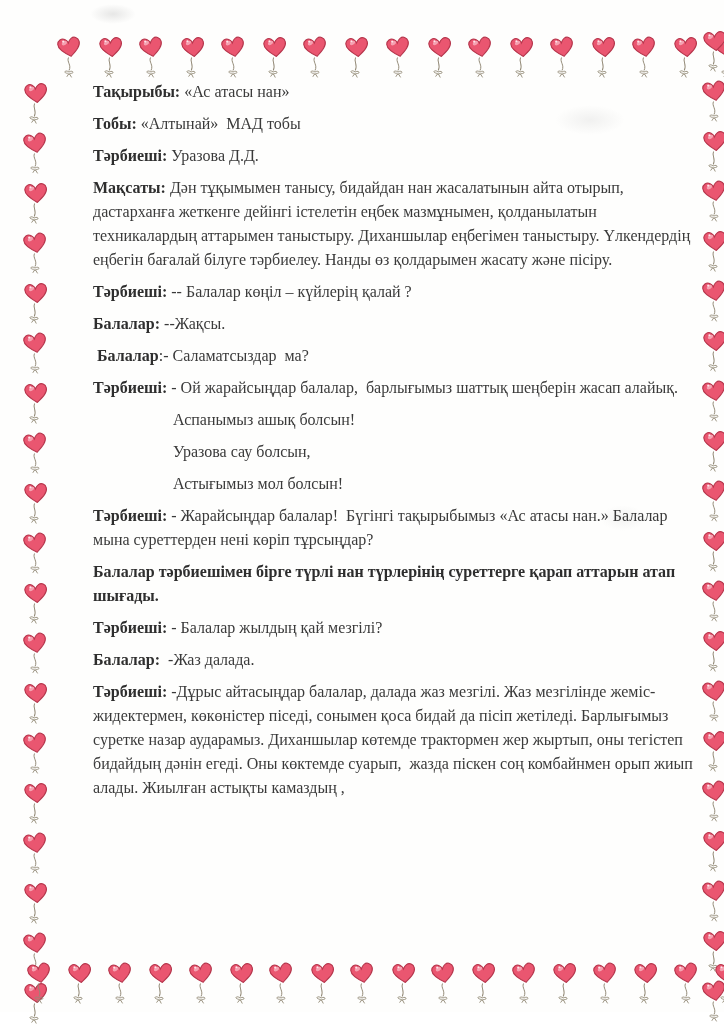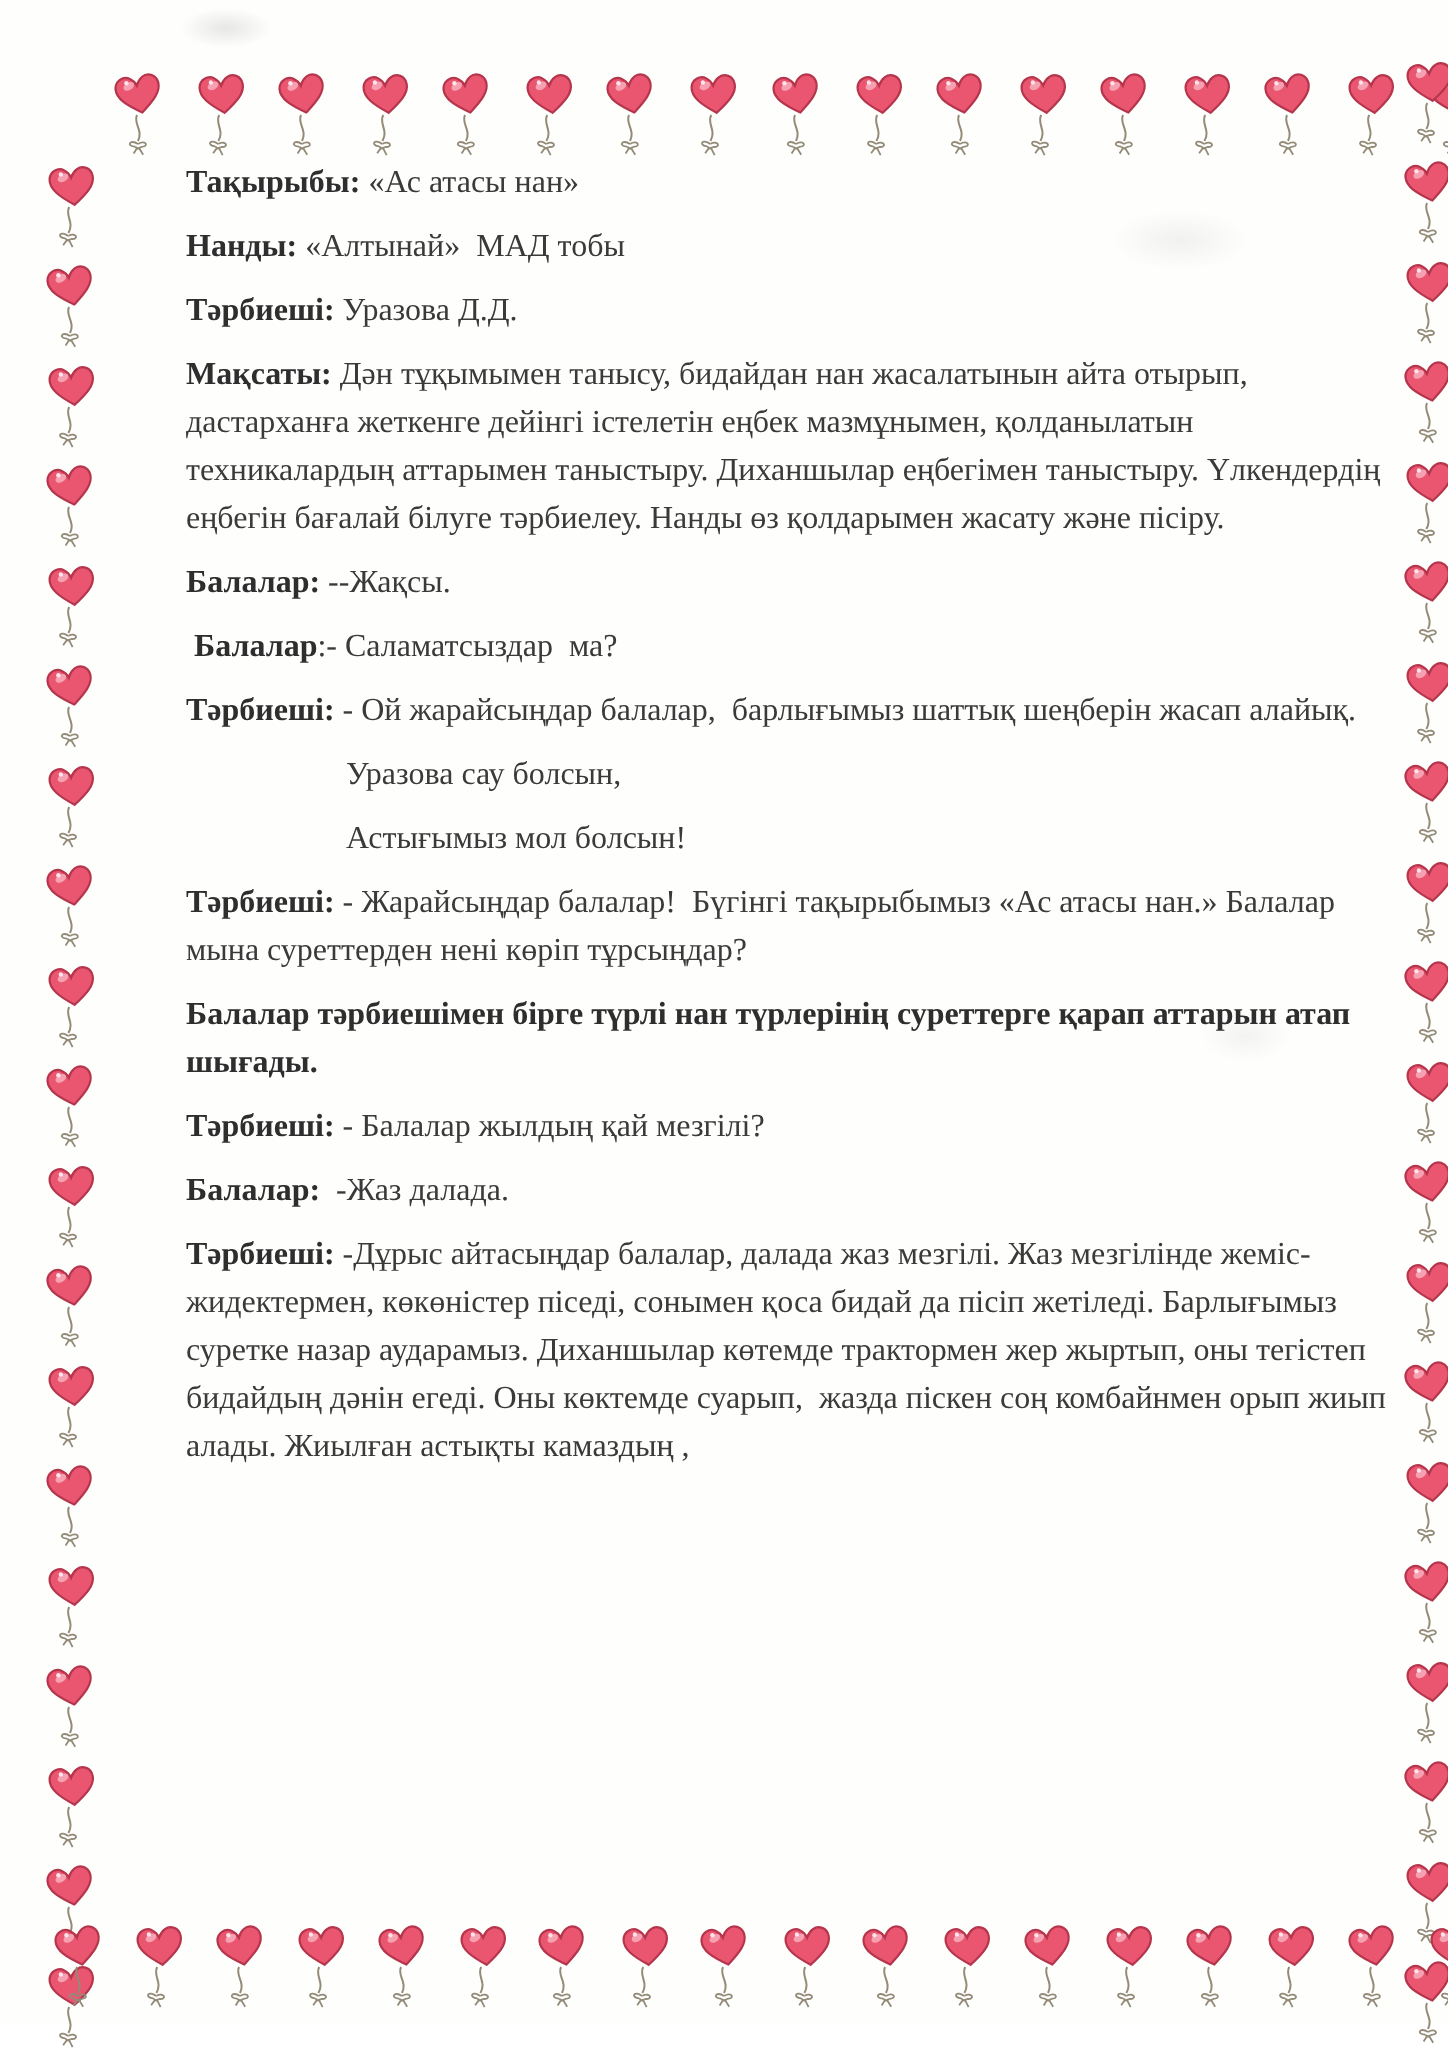--- a/index.html
+++ b/index.html
@@ -1205,26 +1205,28 @@
         <path d="M0 0 C 4 -2.4, 5.8 1.6, 1.4 1.4"></path>
         <path d="M-1.4 1.3 C -0.2 2.8, 0.6 2.6, 1.4 1.4"></path>
         <path d="M0.3 1.6 L 2.6 5.4 M-0.2 1.6 L -2.2 4.8"></path>
       </g>
     </svg>
   </span>
 </div>
 
   <main class="content" id="content">
       <p><span class="speaker">Тақырыбы:</span><span class="txt"> «Ас атасы нан»</span></p>
-      <p><span class="speaker">Нанды:</span><span class="txt"> «Алтынай»  МАД тобы</span></p>
+      <p><span class="speaker">Тобы:</span><span class="txt"> «Алтынай»  МАД тобы</span></p>
       <p><span class="speaker">Тәрбиеші:</span><span class="txt"> Уразова Д.Д.</span></p>
       <p><span class="speaker">Мақсаты:</span><span class="txt"> Дән тұқымымен танысу, бидайдан нан жасалатынын айта отырып, дастарханға жеткенге дейінгі істелетін еңбек мазмұнымен, қолданылатын техникалардың аттарымен таныстыру. Диханшылар еңбегімен таныстыру. Үлкендердің еңбегін бағалай білуге тәрбиелеу. Нанды өз қолдарымен жасату және пісіру.</span></p>
+      <p><span class="speaker">Тәрбиеші:</span><span class="txt"> -- Балалар көңіл – күйлерің қалай ?</span></p>
       <p><span class="speaker">Балалар:</span><span class="txt"> --Жақсы.</span></p>
       <p class="shifted"><span class="speaker">Балалар</span><span class="txt">:- Саламатсыздар  ма?</span></p>
       <p><span class="speaker">Тәрбиеші:</span><span class="txt"> - Ой жарайсыңдар балалар,  барлығымыз шаттық шеңберін жасап алайық.</span></p>
+      <p class="verse"><span class="txt">Аспанымыз ашық болсын!</span></p>
       <p class="verse"><span class="txt">Уразова сау болсын,</span></p>
       <p class="verse"><span class="txt">Астығымыз мол болсын!</span></p>
       <p><span class="speaker">Тәрбиеші:</span><span class="txt"> - Жарайсыңдар балалар!  Бүгінгі тақырыбымыз «Ас атасы нан.» Балалар мына суреттерден нені көріп тұрсыңдар?</span></p>
       <p class="bold"><span class="txt">Балалар тәрбиешімен бірге түрлі нан түрлерінің суреттерге қарап аттарын атап шығады.</span></p>
       <p><span class="speaker">Тәрбиеші:</span><span class="txt"> - Балалар жылдың қай мезгілі?</span></p>
       <p><span class="speaker">Балалар:</span><span class="txt">  -Жаз далада.</span></p>
       <p><span class="speaker">Тәрбиеші:</span><span class="txt"> -Дұрыс айтасыңдар балалар, далада жаз мезгілі. Жаз мезгілінде жеміс-жидектермен, көкөністер піседі, сонымен қоса бидай да пісіп жетіледі. Барлығымыз суретке назар аударамыз. Диханшылар көтемде трактормен жер жыртып, оны тегістеп бидайдың дәнін егеді. Оны көктемде суарып,  жазда піскен соң комбайнмен орып жиып алады. Жиылған астықты камаздың ,</span></p>
     </main>
 
 </div>

